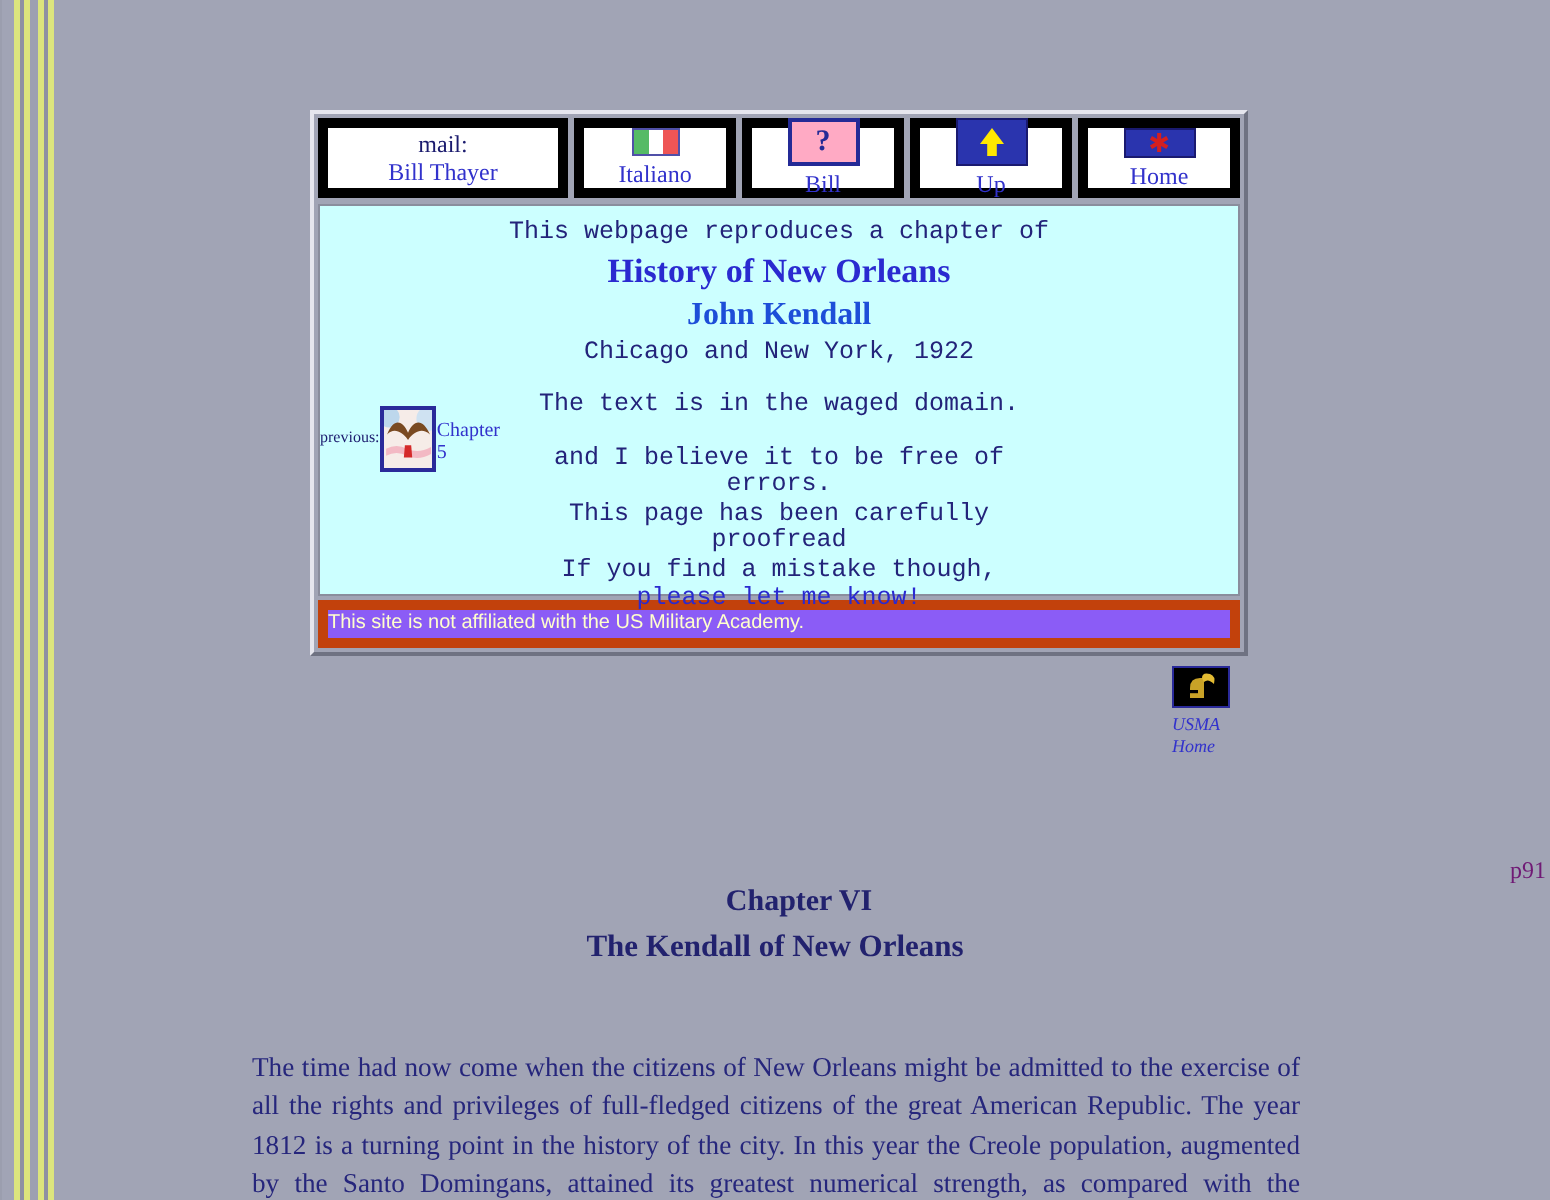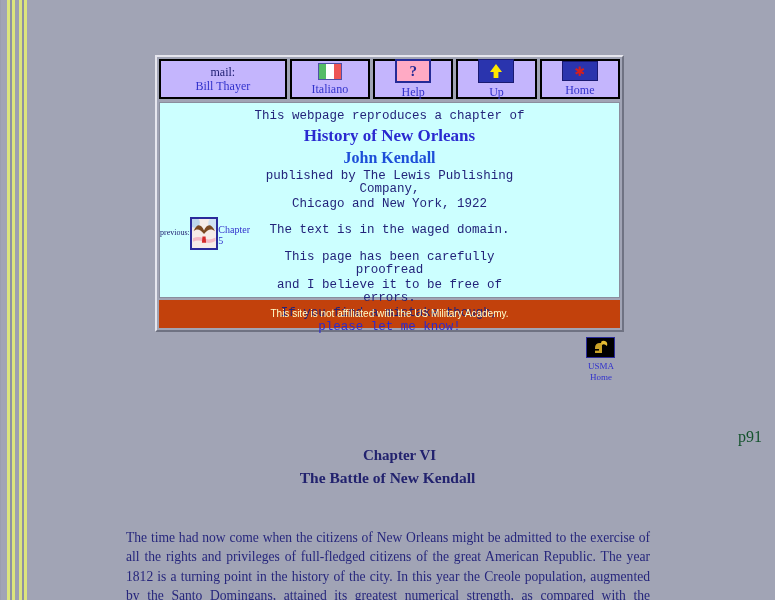--- a/index.html
+++ b/index.html
@@ -25,21 +25,21 @@
       #a1a4b5 27px);
   }
   
   .navtable {
     width:461px; margin:55px auto 0; margin-left:155px;
     border:2px solid; border-color:#e6e6ee #6f7282 #6f7282 #e6e6ee;
     background:#a1a4b5; padding:2px;
   }
   .navrow { display:flex; gap:3px; height:40px; margin-bottom:3px; }
   .navcell {
-    flex:1; background:#c4b5fd; border:2px solid #000000;
+    flex:1; background:#ffffff; border:5px solid #000000;
     display:flex; flex-direction:column; align-items:center; justify-content:center;
     font-size:12px; line-height:14px; text-align:center; color:#1b1b6e;
   }
   .navcell.mailcell { flex:1.62; }
   .navlink { color:#3232cc; }
   .navicon { margin-bottom:2px; display:block; }
   .flag-icon {
     width:22px; height:15px; border:1px solid #5050a8;
     background:linear-gradient(to right,#55bb66 0 33.3%,#ffffff 33.3% 66.6%,#ee5555 66.6%);
   }
@@ -63,36 +63,36 @@
   .eagle-frame { border:2px solid #2a2a9a; width:43px; height:29px; display:block; }
   .chapterlink { font-size:10px; color:#3232cc; margin-top:3px; }
   .centercol { text-align:center; padding-top:7px; font-size:12.5px; line-height:13.5px; }
   .book-title { font-size:17px; font-weight:bold; color:#2a2ad0; line-height:20px; margin:2px 0 1px; }
   .author { font-size:16px; font-weight:bold; color:#1d4ed8; line-height:19px; margin:2px 0 3px; }
   .boxline { margin:0 0 1px;font-family:Liberation Mono, monospace; }
   .spacer { height:12px; }
   .maillink { color:#2a2ad0; }
   
   .blackbar {
-    background:#c2410c; border:7px solid #c2410c; color:#ffffcc;
+    background:#8b5cf6; border:5px solid #c2410c; color:#ffffcc;
     font-family:"Liberation Sans", sans-serif; font-size:10px; line-height:12px;
-    text-align:center; padding:1px 0;
+    text-align:left; padding:1px 0;
   }
   
   .usma-block {
     width:461px; margin-left:155px; margin-top:5px;
     display:flex; flex-direction:column; align-items:flex-end;
   }
   .usma-icon {
     width:27px; height:19px; background:#000; border:1px solid #2a2a9a;
     display:flex; align-items:center; justify-content:center; margin-right:1px;
   }
-  .usma-text { font-size:9px; line-height:11px; color:#3232cc; text-align:center; width:30px; margin-top:3px; }
+  .usma-text { font-size:9px; line-height:11px; color:#3232cc; width:30px; margin-top:3px;font-style:italic; }
   
-  .pagenum { position:absolute; right:13px; top:428px; font-size:16px; color:#14532d; }
+  .pagenum { position:absolute; right:2px; top:428px; font-size:12px; color:#701a75; }
   .headings { text-align:center; margin-top:64px; }
   .chap-no { font-size:15px; font-weight:bold; color:#22226e; line-height:17px;padding-left:24px; }
   .chap-title { font-size:15.5px; font-weight:bold; color:#22226e; line-height:18px; margin-top:5px; }
   .bodytext {
     width:524px; margin:41px auto 0; margin-left:126px;
     text-align:justify; font-size:13.6px; line-height:19.3px; color:#26267c;
   }
 </style>
 </head>
 <body>
@@ -105,21 +105,21 @@
       <div class="navcell mailcell">
         <span>mail:</span>
         <span class="navlink">Bill Thayer</span>
       </div>
       <div class="navcell">
         <span class="navicon flag-icon"></span>
         <span class="navlink">Italiano</span>
       </div>
       <div class="navcell">
         <span class="navicon help-icon">?</span>
-        <span class="navlink">Help</span>
+        <span class="navlink">Bill</span>
       </div>
       <div class="navcell">
         <span class="navicon up-icon">
           <svg width="34" height="22" viewBox="0 0 34 22">
               <path d="M17 4 L23 12 L19.4 12 L19.4 18 L14.6 18 L14.6 12 L11 12 Z" fill="#ffe800"></path>
             </svg>
         </span>
         <span class="navlink">Up</span>
       </div>
       <div class="navcell">
@@ -141,27 +141,26 @@
           <path d="M3 14 C10 3 19 7 23 13 C27 7 36 3 44 14 C37 10 29 12 23 17 C17 12 9 10 3 14 Z" fill="#7a4a22"></path>
           <path d="M20 20 L26 20 L27 27 L19 27 Z" fill="#d42a2a"></path>
         </svg>
         <span class="chapterlink">Chapter 5</span>
       </div>
 
       <div class="centercol">
         <div class="boxline">This webpage reproduces a chapter of</div>
         <div class="book-title">History of New Orleans</div>
         <div class="author">John Kendall</div>
-        <div class="boxline">published by The Lewis Publishing Company,</div>
         <div class="boxline">Chicago and New York, 1922</div>
         <div class="spacer"></div>
         <div class="boxline">The text is in the waged domain.</div>
         <div class="spacer"></div>
+        <div class="boxline">and I believe it to be free of errors.</div>
         <div class="boxline">This page has been carefully proofread</div>
-        <div class="boxline">and I believe it to be free of errors.</div>
         <div class="boxline">If you find a mistake though,</div>
         <div class="boxline maillink">please let me know!</div>
       </div>
 
     </div>
 
     <div class="blackbar">This site is not affiliated with the US Military Academy.</div>
   </div>
 
   <div class="usma-block">
@@ -175,17 +174,17 @@
     <div class="usma-text">
       <div>USMA</div>
       <div>Home</div>
     </div>
   </div>
 
   <div class="pagenum">p91</div>
 
   <div class="headings">
     <div class="chap-no">Chapter VI</div>
-    <div class="chap-title">The Battle of New Kendall</div>
+    <div class="chap-title">The Kendall of New Orleans</div>
   </div>
 
   <div class="bodytext">The time had now come when the citizens of New Orleans might be admitted to the exercise of all the rights and privileges of full-fledged citizens of the great American Republic. The year 1812 is a turning point in the history of the city. In this year the Creole population, augmented by the Santo Domingans, attained its greatest numerical strength, as compared with the Americans, and definitely challenged the rival civilization to that long conflict — the longest and most resolute ever waged against it by a small</div>
 </div>
 
 </body></html>

